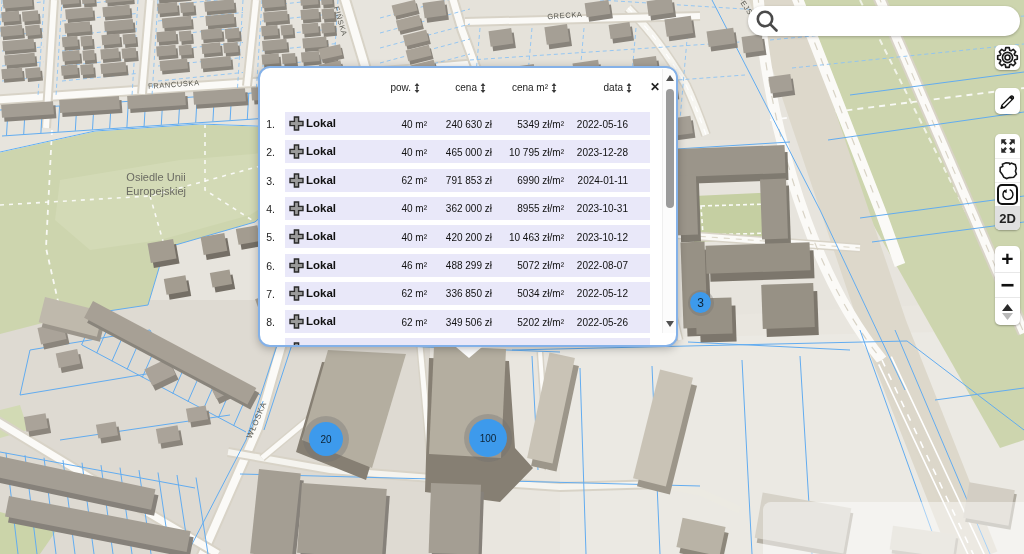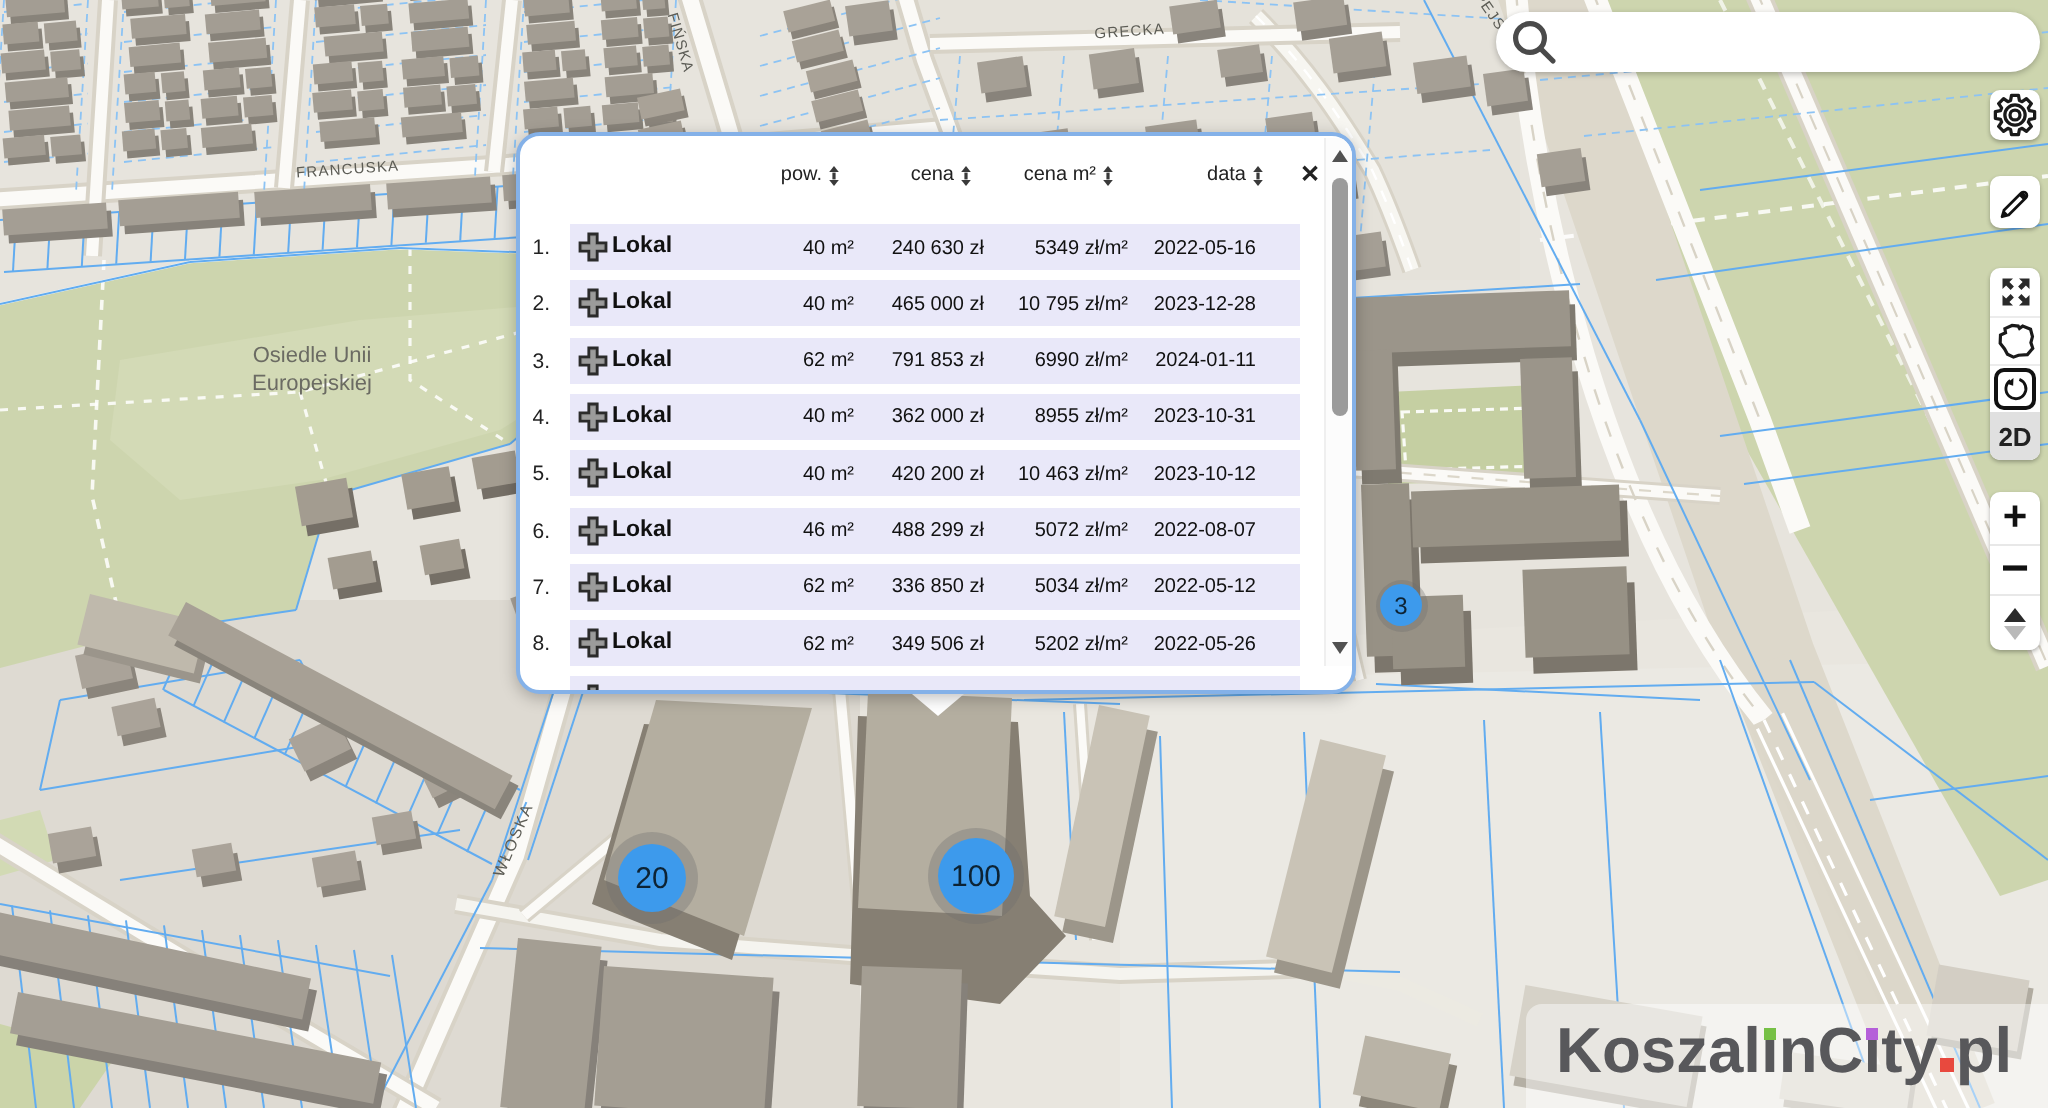--- a/index.html
+++ b/index.html
@@ -1,20 +1,20 @@
 <!DOCTYPE html>
 <html><head><meta charset="utf-8">
 <style>
 * { margin:0; padding:0; box-sizing:border-box; }
 html,body { width:1024px; height:554px; overflow:hidden; font-family:"Liberation Sans", sans-serif; }
 #stage { position:relative; width:1024px; height:554px; overflow:hidden; background:#e7e4dd; }
 #map { position:absolute; left:0; top:0; }
 
 .halo { position:absolute; border-radius:50%; background:rgba(110,110,110,0.33); }
-.mark { position:absolute; border-radius:50%; background:#3d9aec; color:#0d2334; display:flex; align-items:center; justify-content:center; font-size:15px; }
+.mark { position:absolute; border-radius:50%; background:#3d9aec; color:#0d2334; display:flex; align-items:center; justify-content:center; font-size:10px; }
 
 #search { position:absolute; left:748px; top:6px; width:272px; height:30px; background:#fff; border-radius:15px; box-shadow:0 1px 3px rgba(0,0,0,0.25); display:flex; align-items:center; }
 #search .mg { margin-left:6px; height:26px; }
 #search .ph { color:#7f7f7f; font-size:12.8px; margin-left:-1px; white-space:nowrap; }
 
 .rbtn { position:absolute; left:995px; width:25px; background:#fff; border-radius:5px; box-shadow:0 1px 2px rgba(0,0,0,0.3); display:flex; align-items:center; justify-content:center; }
 .cell { width:25px; height:25px; display:flex; align-items:center; justify-content:center; }
 
 #popup { position:absolute; left:258px; top:66px; width:420px; height:281px; background:#fff; border:2px solid #84b1e8; border-radius:12px; box-shadow:0 2px 8px rgba(0,0,0,0.25); overflow:hidden; }
 #popptr { position:absolute; left:456px; top:347px; width:0; height:0; border-left:13px solid transparent; border-right:13px solid transparent; border-top:11px solid #ffffff; }
@@ -737,14 +737,13 @@
   <div class="cell" style="height:26px; border-top:1px solid #e8e8e8; border-bottom:1px solid #e8e8e8; font-size:24px; font-weight:bold; color:#111; line-height:20px;">−</div>
   <div class="cell" style="height:27px;">
         <svg width="13" height="16" viewBox="0 0 13 16">
           <path d="M6.5 0 L12 7 L1 7 Z" fill="#2a2a2a"></path>
           <path d="M6.5 16 L1 9 L12 9 Z" fill="#b9b9b9"></path>
         </svg>
       </div>
 </div>
 
 <div id="logobg"></div>
-<div id="logo">Koszal<span style="position:relative">ı<span class="dot" style="background:#76c045; left:1px; top:7px;"></span></span>nC<span style="position:relative">ı<span class="dot" style="background:#b55fd9; left:1px; top:7px;"></span></span>ty<span class="reddot"></span>pl</div>
 
 </div>
 </body></html>

